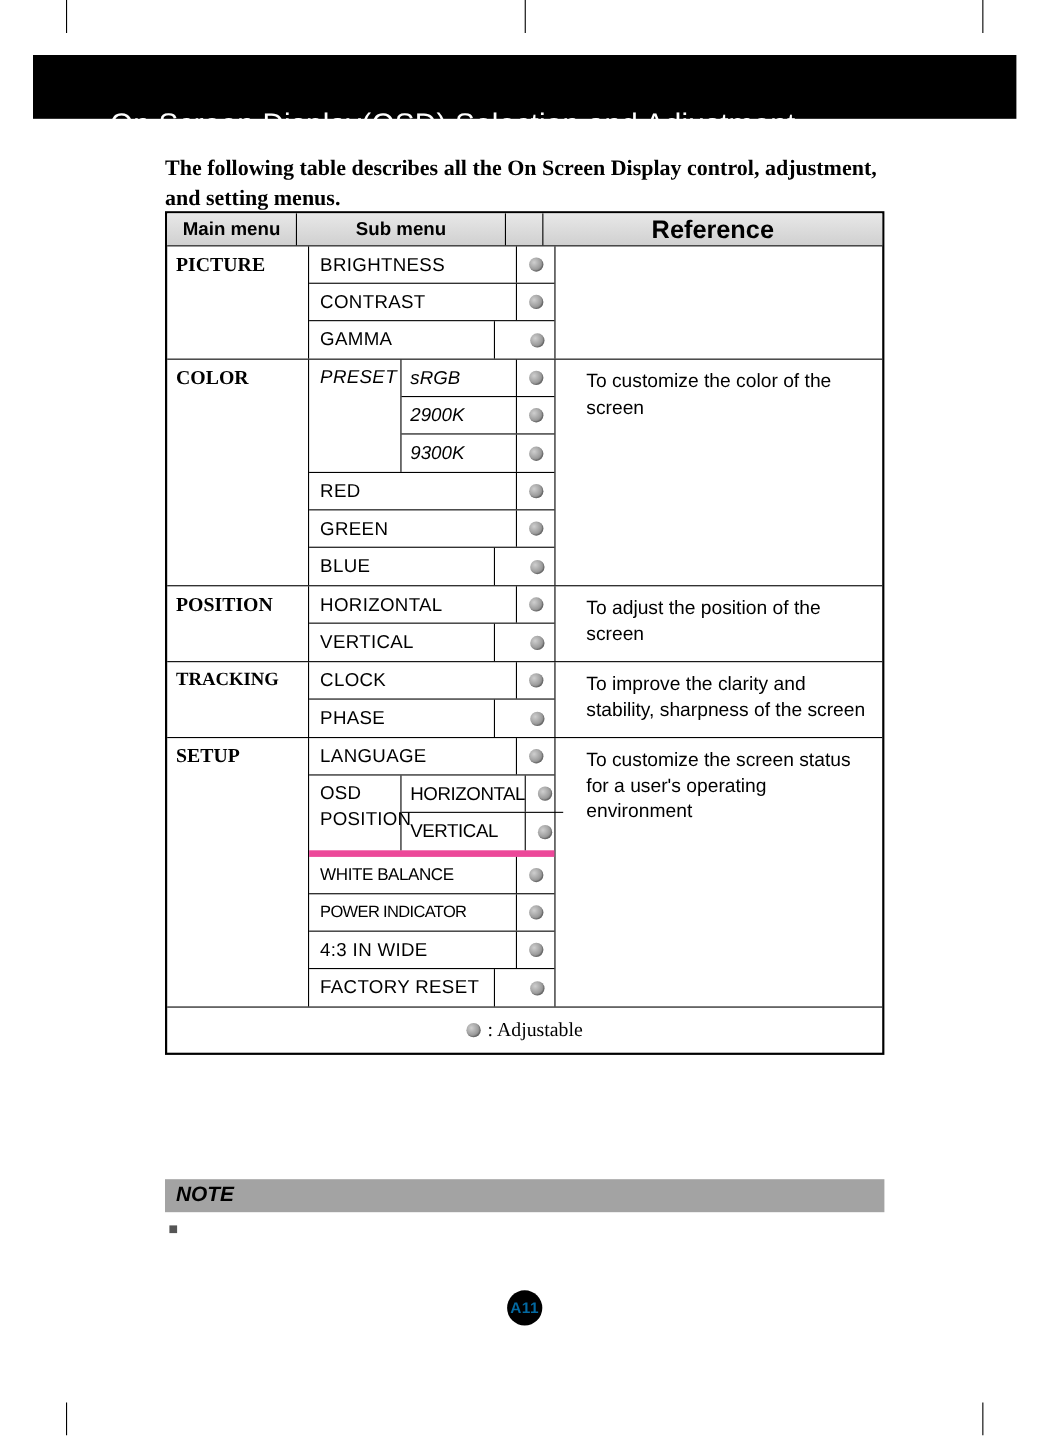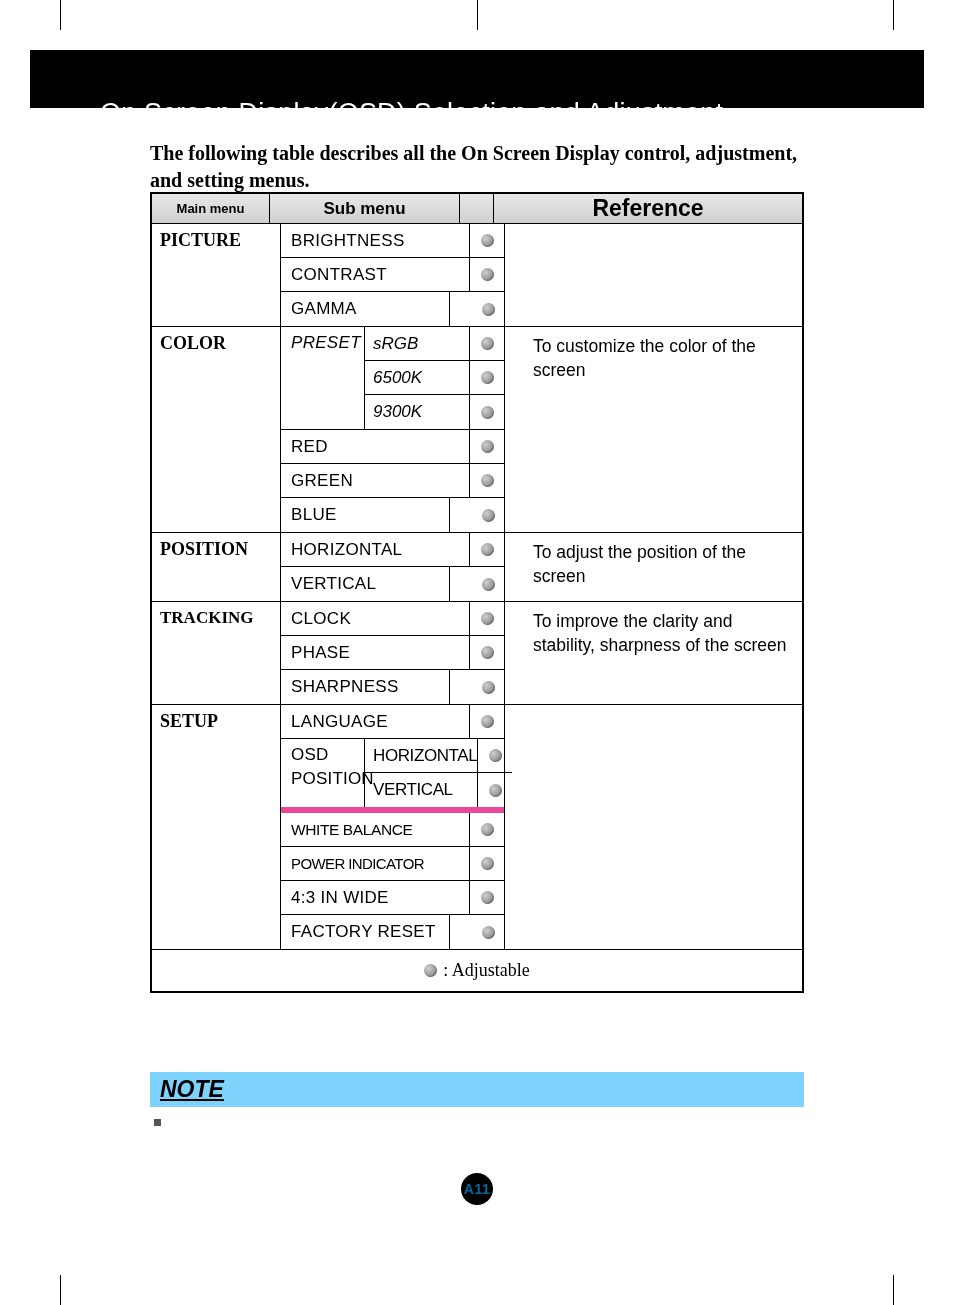--- a/index.html
+++ b/index.html
@@ -11,21 +11,21 @@
   .crop-top::after { content: ""; position: absolute; left: 50%; top: 0; width: 1px; height: 30px; background: #000; }
   .crop-bottom { position: absolute; bottom: 0; left: 60px; right: 60px; height: 30px; border-left: 1px solid #000; border-right: 1px solid #000; }
 
   .black-bar { position: absolute; top: 50px; left: 30px; right: 30px; background: #000; height: 58px; }
   .title-bar { position: absolute; top: 62px; left: 100px; color: #fff; font-size: 27px; font-weight: 400; letter-spacing: 0.2px; margin-top: 36px; }
 
   .intro { position: absolute; top: 140px; left: 150px; width: 650px; font-family: "Times New Roman", serif; font-weight: bold; font-size: 20px; line-height: 1.35; }
 
   .table-wrap { position: absolute; top: 192px; left: 150px; width: 654px; border: 2px solid #000; }
   .hdr-row { display: flex; background: linear-gradient(#e8e8e8, #d0d0d0); border-bottom: 1px solid #000; height: 30px; }
-  .hdr-main { width: 118px; border-right: 1px solid #000; font-weight: bold; font-size: 13px; display: flex; align-items: center; justify-content: center; }
+  .hdr-main { width: 118px; border-right: 1px solid #000; font-weight: bold; font-size: 17px; display: flex; align-items: center; justify-content: center; }
   .hdr-sub  { width: 190px; border-right: 1px solid #000; font-weight: bold; font-size: 17px; display: flex; align-items: center; justify-content: center; }
   .hdr-dot  { width: 34px;  border-right: 1px solid #000; }
   .hdr-ref  { flex: 1; font-weight: bold; font-size: 23px; display: flex; align-items: center; justify-content: center; }
 
   .grid { position: relative; }
 
   .sec { display: flex; border-bottom: 1px solid #000; }
   .sec:last-of-type { border-bottom: none; }
   .main-col { width: 129px; border-right: 1px solid #000; font-family: "Times New Roman", serif; font-weight: bold; font-size: 18px; padding: 6px 8px 0 8px; }
   .mid-col  { width: 224px; border-right: 1px solid #000; }
@@ -45,21 +45,21 @@
   .irow .il { flex: 1; display: flex; align-items: center; padding-left: 8px; font-size: 17px; border-right: 1px solid #000; }
   .irow .ir { width: 34px; display: flex; align-items: center; justify-content: center; }
 
   .osd-inner-left { width: 84px; border-right: 1px solid #000; display: flex; flex-direction: column; font-size: 17px; letter-spacing: 0.2px; padding: 4px 0 0 10px; line-height: 1.4; }
 
   .dot { width: 13px; height: 13px; border-radius: 50%; background: radial-gradient(circle at 35% 35%, #cfcfcf 0%, #9a9a9a 55%, #6e6e6e 100%); box-shadow: inset -1px -1px 1px rgba(0,0,0,0.25); }
 
   .legend-row { display: flex; height: 42px; align-items: center; justify-content: center; border-top: 1px solid #000; font-family: "Times New Roman", serif; font-weight: normal; font-size: 18px; gap: 6px; }
 
   .note-box { position: absolute; top: 1072px; left: 150px; width: 654px; }
-  .note-hdr { background: #7dd3fc; font-style: italic; font-weight: bold; font-size: 23px; padding: 4px 10px; text-decoration: underline; }
+  .note-hdr { background: #a3a3a3; font-style: italic; font-weight: bold; font-size: 19px; padding: 4px 10px; }
   .note-body { display: flex; align-items: flex-start; gap: 10px; padding: 6px 4px 20px 4px; min-height: 36px; }
   .bullet-sq { width: 7px; height: 7px; background: #555; margin-top: 6px; flex-shrink: 0; }
 
   .footer { position: absolute; bottom: 100px; left: 0; right: 0; display: flex; justify-content: center; }
   .footer-badge { width: 32px; height: 32px; border-radius: 50%; background: #000; color: #0369a1; font-weight: bold; font-size: 14px; display: flex; align-items: center; justify-content: center; letter-spacing: 0.5px; }
 
   .tight { letter-spacing: -0.4px; font-size: 15.5px; }
   .tight2 { letter-spacing: -0.6px; font-size: 15px; }
 </style>
 </head>
@@ -115,21 +115,21 @@
                 <div class="lbl">PRESET</div>
               </div>
             <div class="inner-right">
               <div class="irow">
                   <div class="il">sRGB</div>
                   <div class="ir">
                     <span class="dot"></span>
                   </div>
                 </div>
               <div class="irow">
-                  <div class="il">6500K</div>
+                  <div class="il">2900K</div>
                   <div class="ir">
                     <span class="dot"></span>
                   </div>
                 </div>
               <div class="irow">
                   <div class="il">9300K</div>
                   <div class="ir">
                     <span class="dot"></span>
                   </div>
                 </div>
@@ -180,26 +180,20 @@
         <div class="main-col" style="font-size:17px;">TRACKING</div>
         <div class="mid-col">
           <div class="row">
               <div class="sub-l">CLOCK</div>
               <div class="sub-r">
                 <span class="dot"></span>
               </div>
             </div>
           <div class="row">
               <div class="sub-l">PHASE</div>
-              <div class="sub-r">
-                <span class="dot"></span>
-              </div>
-            </div>
-          <div class="row">
-              <div class="sub-l">SHARPNESS</div>
               <div class="sub-r">
                 <span class="dot"></span>
               </div>
             </div>
         </div>
         <div class="ref-col">To improve the clarity and stability, sharpness of the screen</div>
       </div>
 
       <div class="sec">
         <div class="main-col">SETUP</div>
@@ -248,20 +242,21 @@
                 <span class="dot"></span>
               </div>
             </div>
           <div class="row">
               <div class="sub-l">FACTORY RESET</div>
               <div class="sub-r">
                 <span class="dot"></span>
               </div>
             </div>
         </div>
+        <div class="ref-col">To customize the screen status for a user's operating environment</div>
       </div>
 
     </div>
 
     <div class="legend-row">
       <span class="dot"></span>
       <span>: Adjustable</span>
     </div>
   </div>
 

